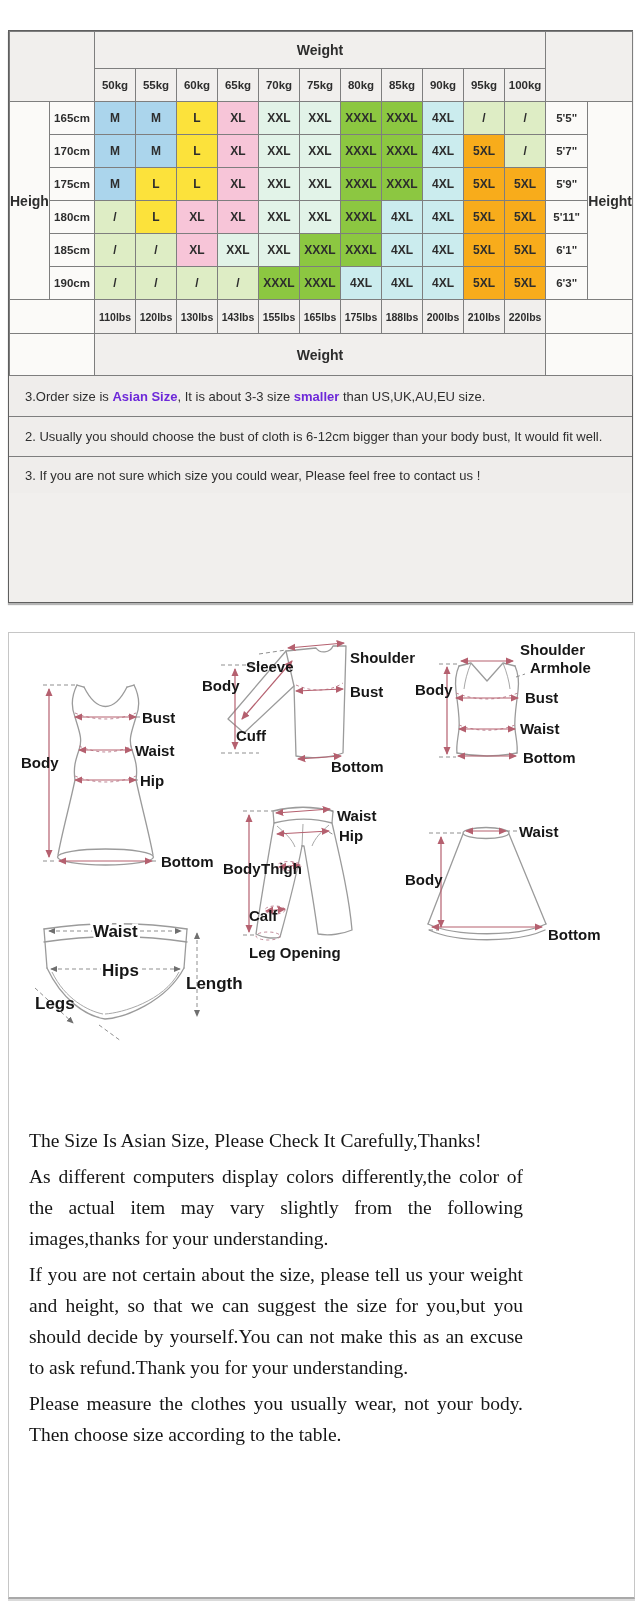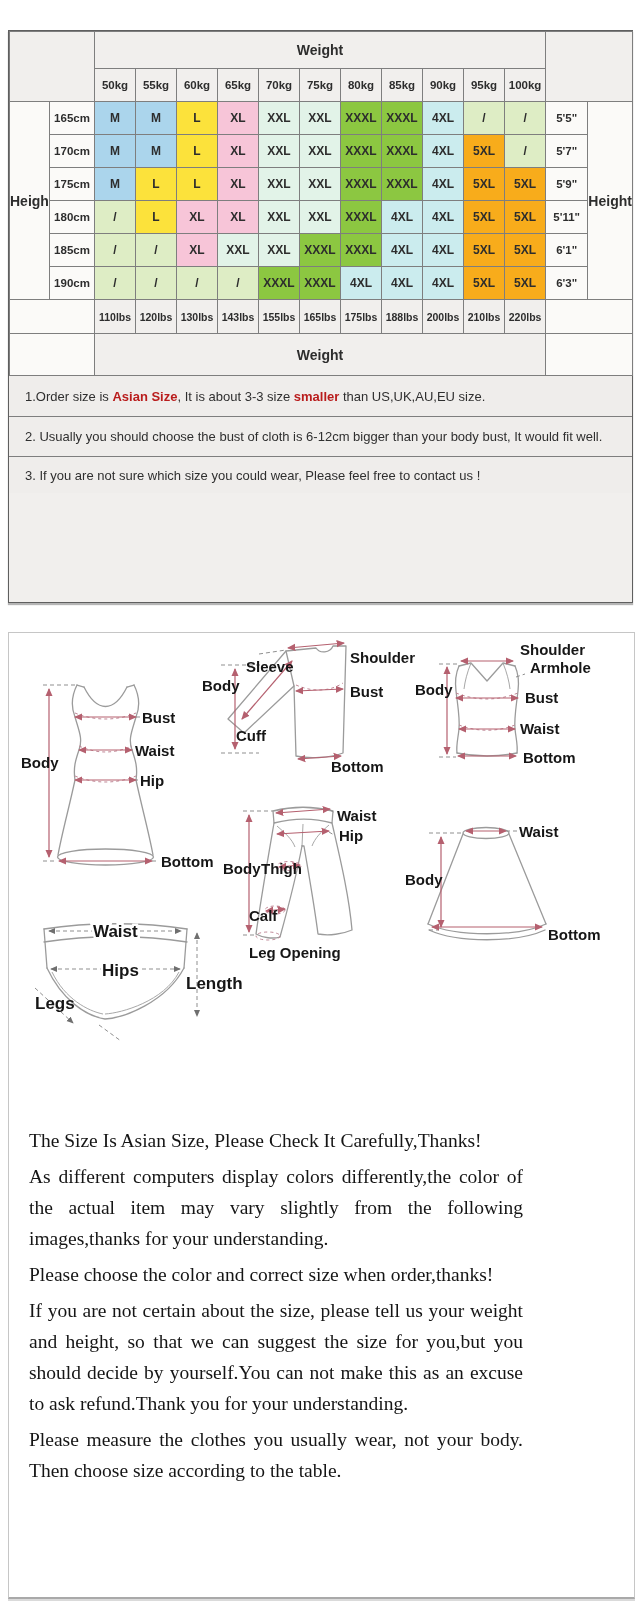--- a/index.html
+++ b/index.html
@@ -17,21 +17,21 @@
   .kg-cell{font-size:11.5px;}
   .lbs-cell{font-size:10.5px;}
   .cm-cell{font-size:11.5px;}
   .ft-cell{font-size:11.5px;}
   .size-cell{font-size:12px;}
   tr.rA{height:37px;} tr.rB{height:33px;} tr.rD{height:33px;} tr.rL{height:34px;} tr.rF{height:42px;}
   .footnotes{width:623px;}
   .fn-row{box-sizing:border-box;display:flex;align-items:center;padding-left:16px;background:#efedeb;font-size:13px;color:#2f2f2f;border-top:1px solid #7e7e7e;}
   .fn-row:first-child{border-top:none;}
   .fn-1{height:40px;} .fn-2{height:40px;} .fn-3{height:37px;text-align:center;}
-  .fn-red{color:#b91c1c;font-weight:bold;}
+  .fn-red{color:#6d28d9;font-weight:bold;}
   .diagram-svg{position:absolute;left:0;top:0;}
   .garment{fill:none;stroke:#9b9b9b;stroke-width:1.3;stroke-linecap:round;stroke-linejoin:round;}
   .garment-thin{fill:none;stroke:#a8a8a8;stroke-width:1;}
   .m-arrow{fill:none;stroke:#b5606f;stroke-width:1.2;}
   .m-dash{fill:none;stroke:#c08897;stroke-width:1;stroke-dasharray:3,3;}
   .g-dash{fill:none;stroke:#8f8f8f;stroke-width:1;stroke-dasharray:4,3;}
   .dg-label{font-family:"Liberation Sans",sans-serif;font-size:15px;font-weight:bold;fill:#161616;}
   .dg-label-lg{font-family:"Liberation Sans",sans-serif;font-size:17px;font-weight:bold;fill:#161616;}
   .lbl-halo{stroke:#ffffff;stroke-width:5px;paint-order:stroke;}
   .notes{position:absolute;left:20px;top:492px;width:494px;font-family:"Liberation Serif",serif;font-size:19.5px;color:#151515;}
@@ -190,21 +190,21 @@
           </tr>
           <tr class="rF">
             <td class="c-plain" colspan="2"></td>
             <td class="c-gray w-label" colspan="11">Weight</td>
             <td class="c-plain" colspan="2"></td>
           </tr>
         </tbody>
     </table>
     <div class="footnotes" id="footnotes">
         <div class="fn-row fn-1">
-          <span><span>1.Order size is </span><span class="fn-red">Asian Size</span><span>, It is about 3-3 size </span><span class="fn-red">smaller</span><span> than US,UK,AU,EU size.</span></span>
+          <span><span>3.Order size is </span><span class="fn-red">Asian Size</span><span>, It is about 3-3 size </span><span class="fn-red">smaller</span><span> than US,UK,AU,EU size.</span></span>
         </div>
         <div class="fn-row fn-2">
           <span><span>2. Usually you should choose the bust of cloth is 6-12cm bigger than your body bust, It would fit well.</span></span>
         </div>
         <div class="fn-row fn-3">
           <span><span>3. If you are not sure which size you could wear, Please feel free to contact us !</span></span>
         </div>
       </div>
   </section>
 
@@ -331,20 +331,19 @@
         <text class="dg-label-lg lbl-halo" x="93" y="343">Hips</text>
         <text class="dg-label-lg" x="26" y="376">Legs</text>
         <text class="dg-label-lg" x="177" y="356">Length</text>
       </g>
     </svg>
 
     <div class="notes">
       <div id="notes-paragraphs">
           <p class="note-para">The Size Is Asian Size, Please Check It Carefully,Thanks!</p>
           <p class="note-para">As different computers display colors differently,the color of the actual item may vary slightly from the following images,thanks for your understanding.</p>
-          <p class="note-para">Please choose the color and correct size when order,thanks!</p>
           <p class="note-para">If you are not certain about the size, please tell us your weight and height, so that we can suggest the size for you,but you should decide by yourself.You can not make this as an excuse to ask refund.Thank you for your understanding.</p>
           <p class="note-para">Please measure the clothes you usually wear, not your body. Then choose size according to the table.</p>
         </div>
     </div>
   </section>
 
 </div>
 
 </body></html>

